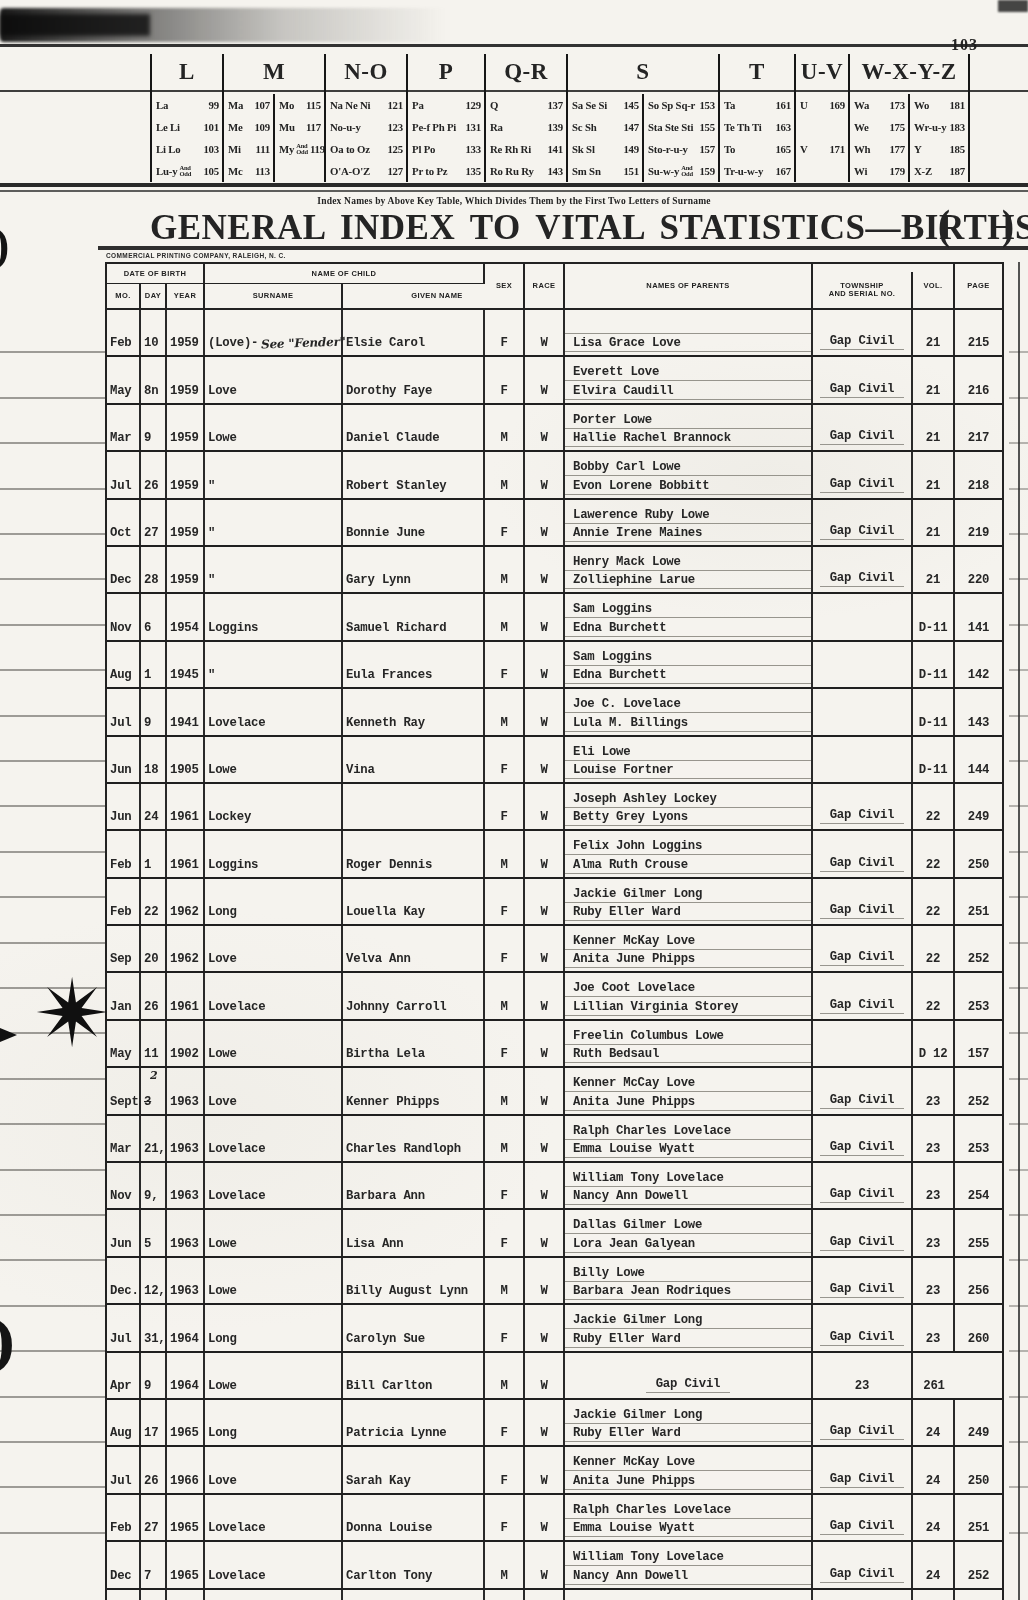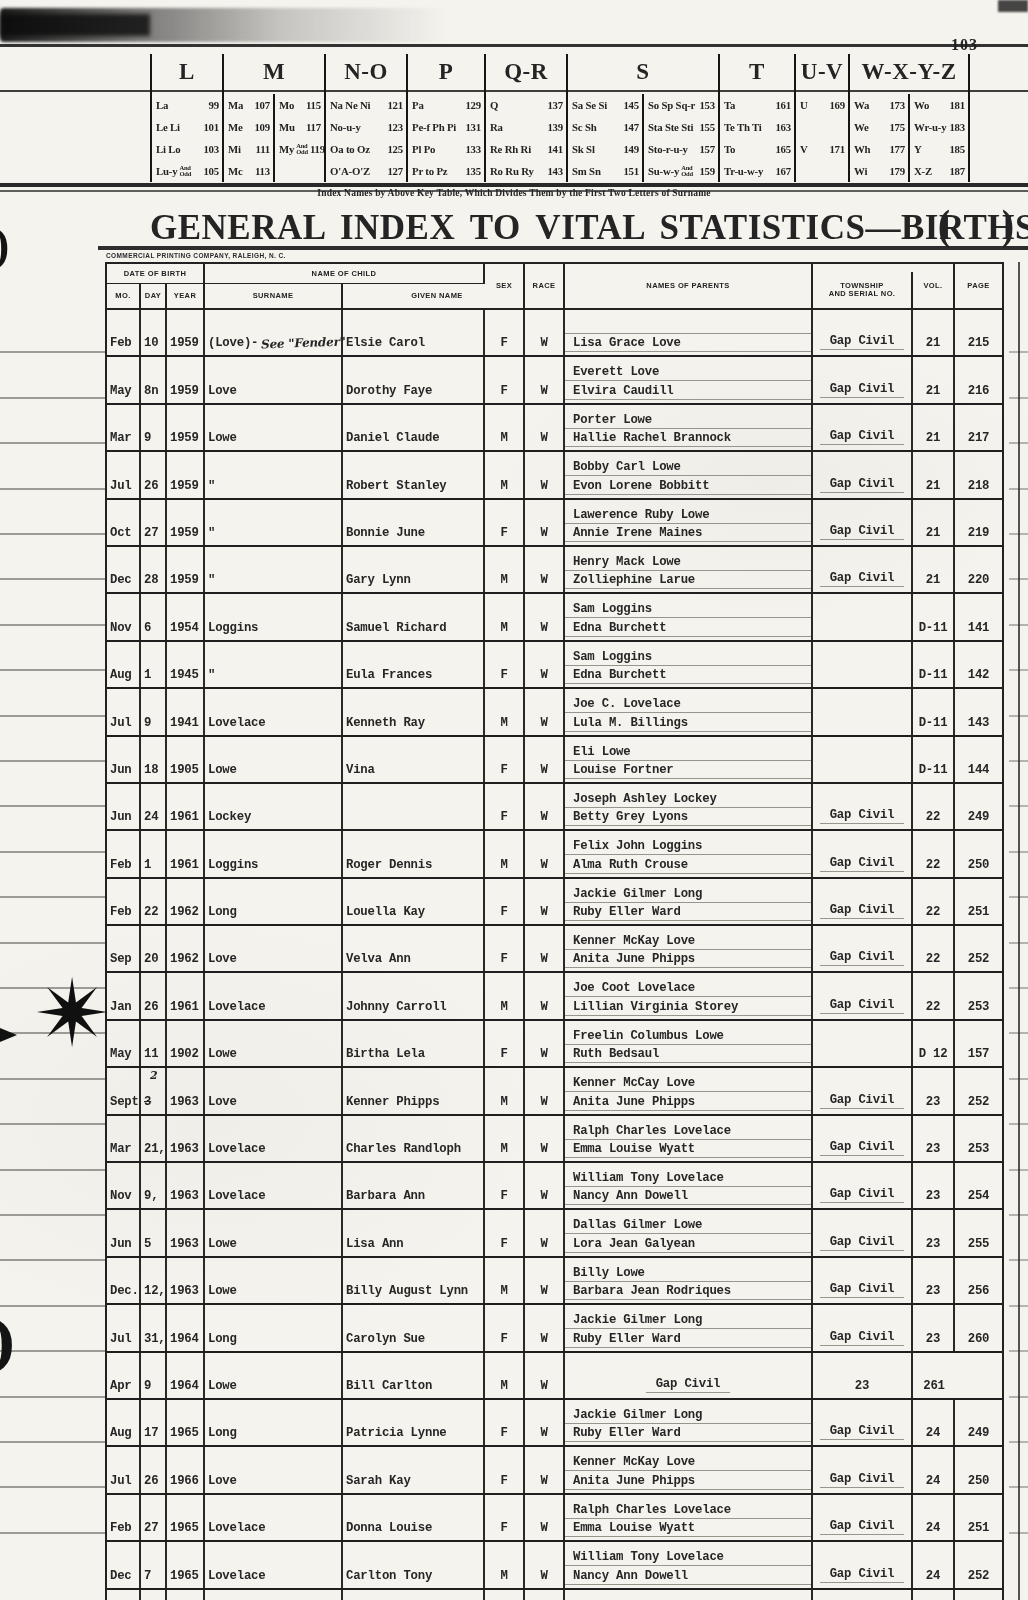--- a/index.html
+++ b/index.html
@@ -35,21 +35,21 @@
   .kt-letter{height:36px;display:flex;align-items:center;justify-content:center;
     font-family:"Liberation Serif",serif;font-weight:bold;font-size:23px;letter-spacing:.5px;}
   .kt-body{padding-top:4px;}
   .kt-row{display:flex;height:22px;}
   .kt-cell{flex:1;display:flex;align-items:center;padding:0 3px 0 4px;min-width:0;
     font-family:"Liberation Serif",serif;font-weight:bold;font-size:10.8px;letter-spacing:-.2px;white-space:nowrap;}
   .kt-cell + .kt-cell{border-left:2px solid #161616;}
   .kt-page{margin-left:auto;padding-left:2px;}
   .kt-stack{display:flex;flex-direction:column;margin-left:2px;font-size:6.5px;line-height:6px;}
 
-  .key-note{position:absolute;left:0;right:0;top:188px;text-align:center;
+  .key-note{position:absolute;left:0;right:0;top:196px;text-align:center;
     font-family:"Liberation Serif",serif;font-weight:bold;font-size:9.5px;letter-spacing:.2px;}
   .title-row{position:absolute;left:150px;width:780px;top:208px;text-align:center;}
   .main-title{font-family:"Liberation Serif",serif;font-weight:bold;font-size:35px;letter-spacing:.5px;word-spacing:6px;white-space:nowrap;}
   .paren{position:absolute;top:204px;font-family:"Liberation Serif",serif;font-weight:bold;font-size:36px;transform:scaleY(1.2);}
   .paren.open{left:938px;}
   .paren.close{left:1002px;}
   .printer{position:absolute;left:106px;top:252px;font-family:"Liberation Sans",sans-serif;
     font-weight:bold;font-size:6.5px;letter-spacing:.4px;color:#2a2a2a;}
 
   

